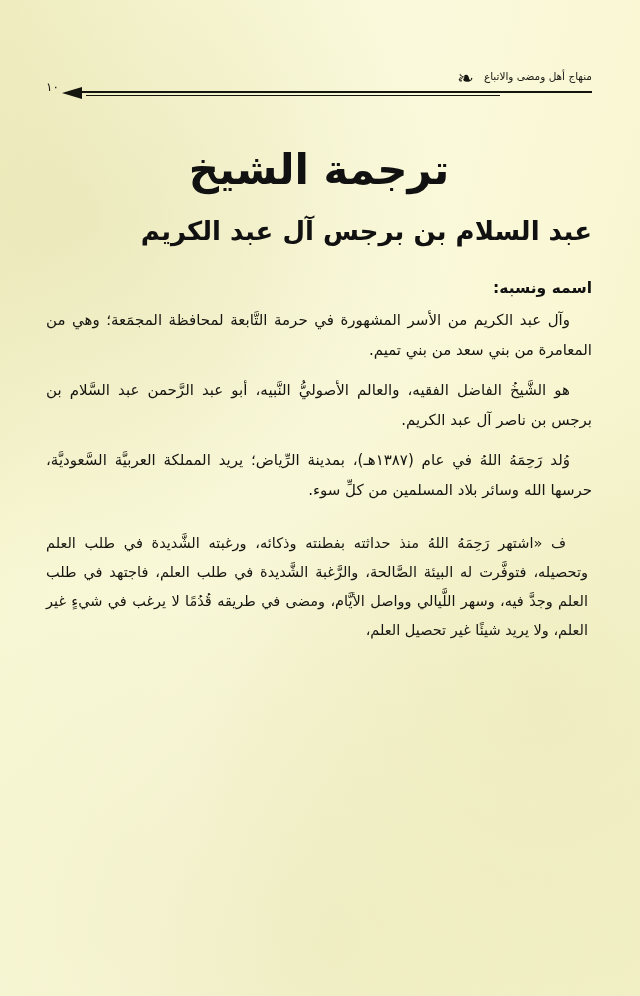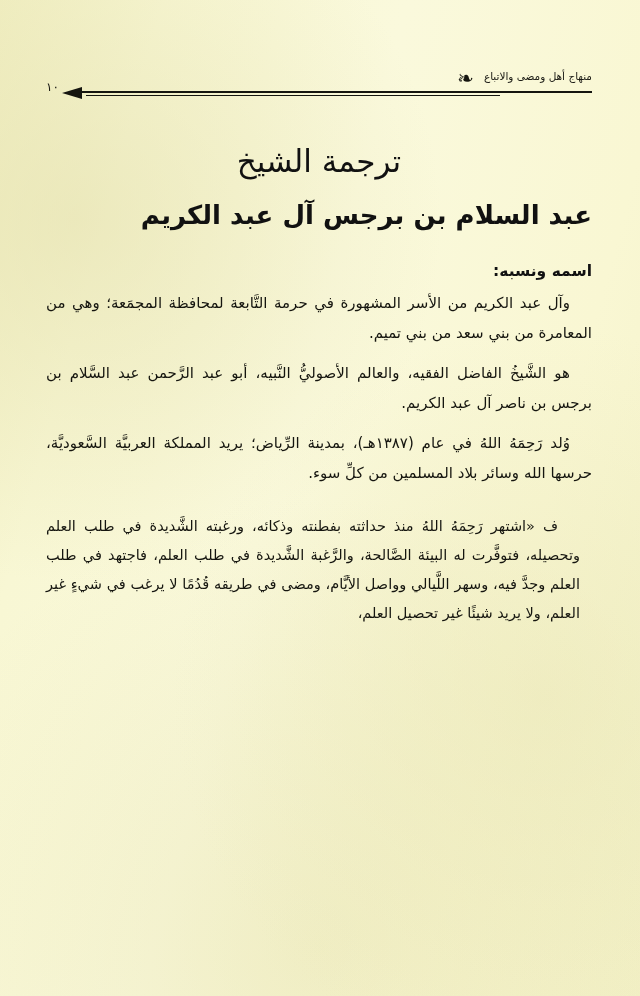--- a/index.html
+++ b/index.html
@@ -103,22 +103,22 @@
     line-height: 1;
   }
 
   
   .title-block {
     margin-top: 30px;
     text-align: center;
   }
   .main-title {
     font-family: "DejaVu Sans", sans-serif;
-    font-weight: normal;
-    font-size: 31px;
+    font-weight: bold;
+    font-size: 42px;
     color: #111;
     line-height: 1.5;
     letter-spacing: 0;
   }
   .sub-title {
     font-family: "DejaVu Sans", sans-serif;
     font-weight: bold;
     font-size: 26px;
     color: #111;
     line-height: 1.6;
@@ -148,21 +148,21 @@
     text-indent: 22px;
   }
   p.quote-text {
     font-family: "DejaVu Sans", sans-serif;
     font-size: 14.5px;
     color: #15150f;
     line-height: 2.0;
     text-align: justify;
     text-align-last: right;
     direction: rtl;
-    margin: 0 12px 8px 0;
+    margin: 0 4px 8px 0;
     text-indent: 22px;
   }
   .gap {
     height: 14px;
   }
 </style>
 </head>
 <body>
 
 <div class="page">

